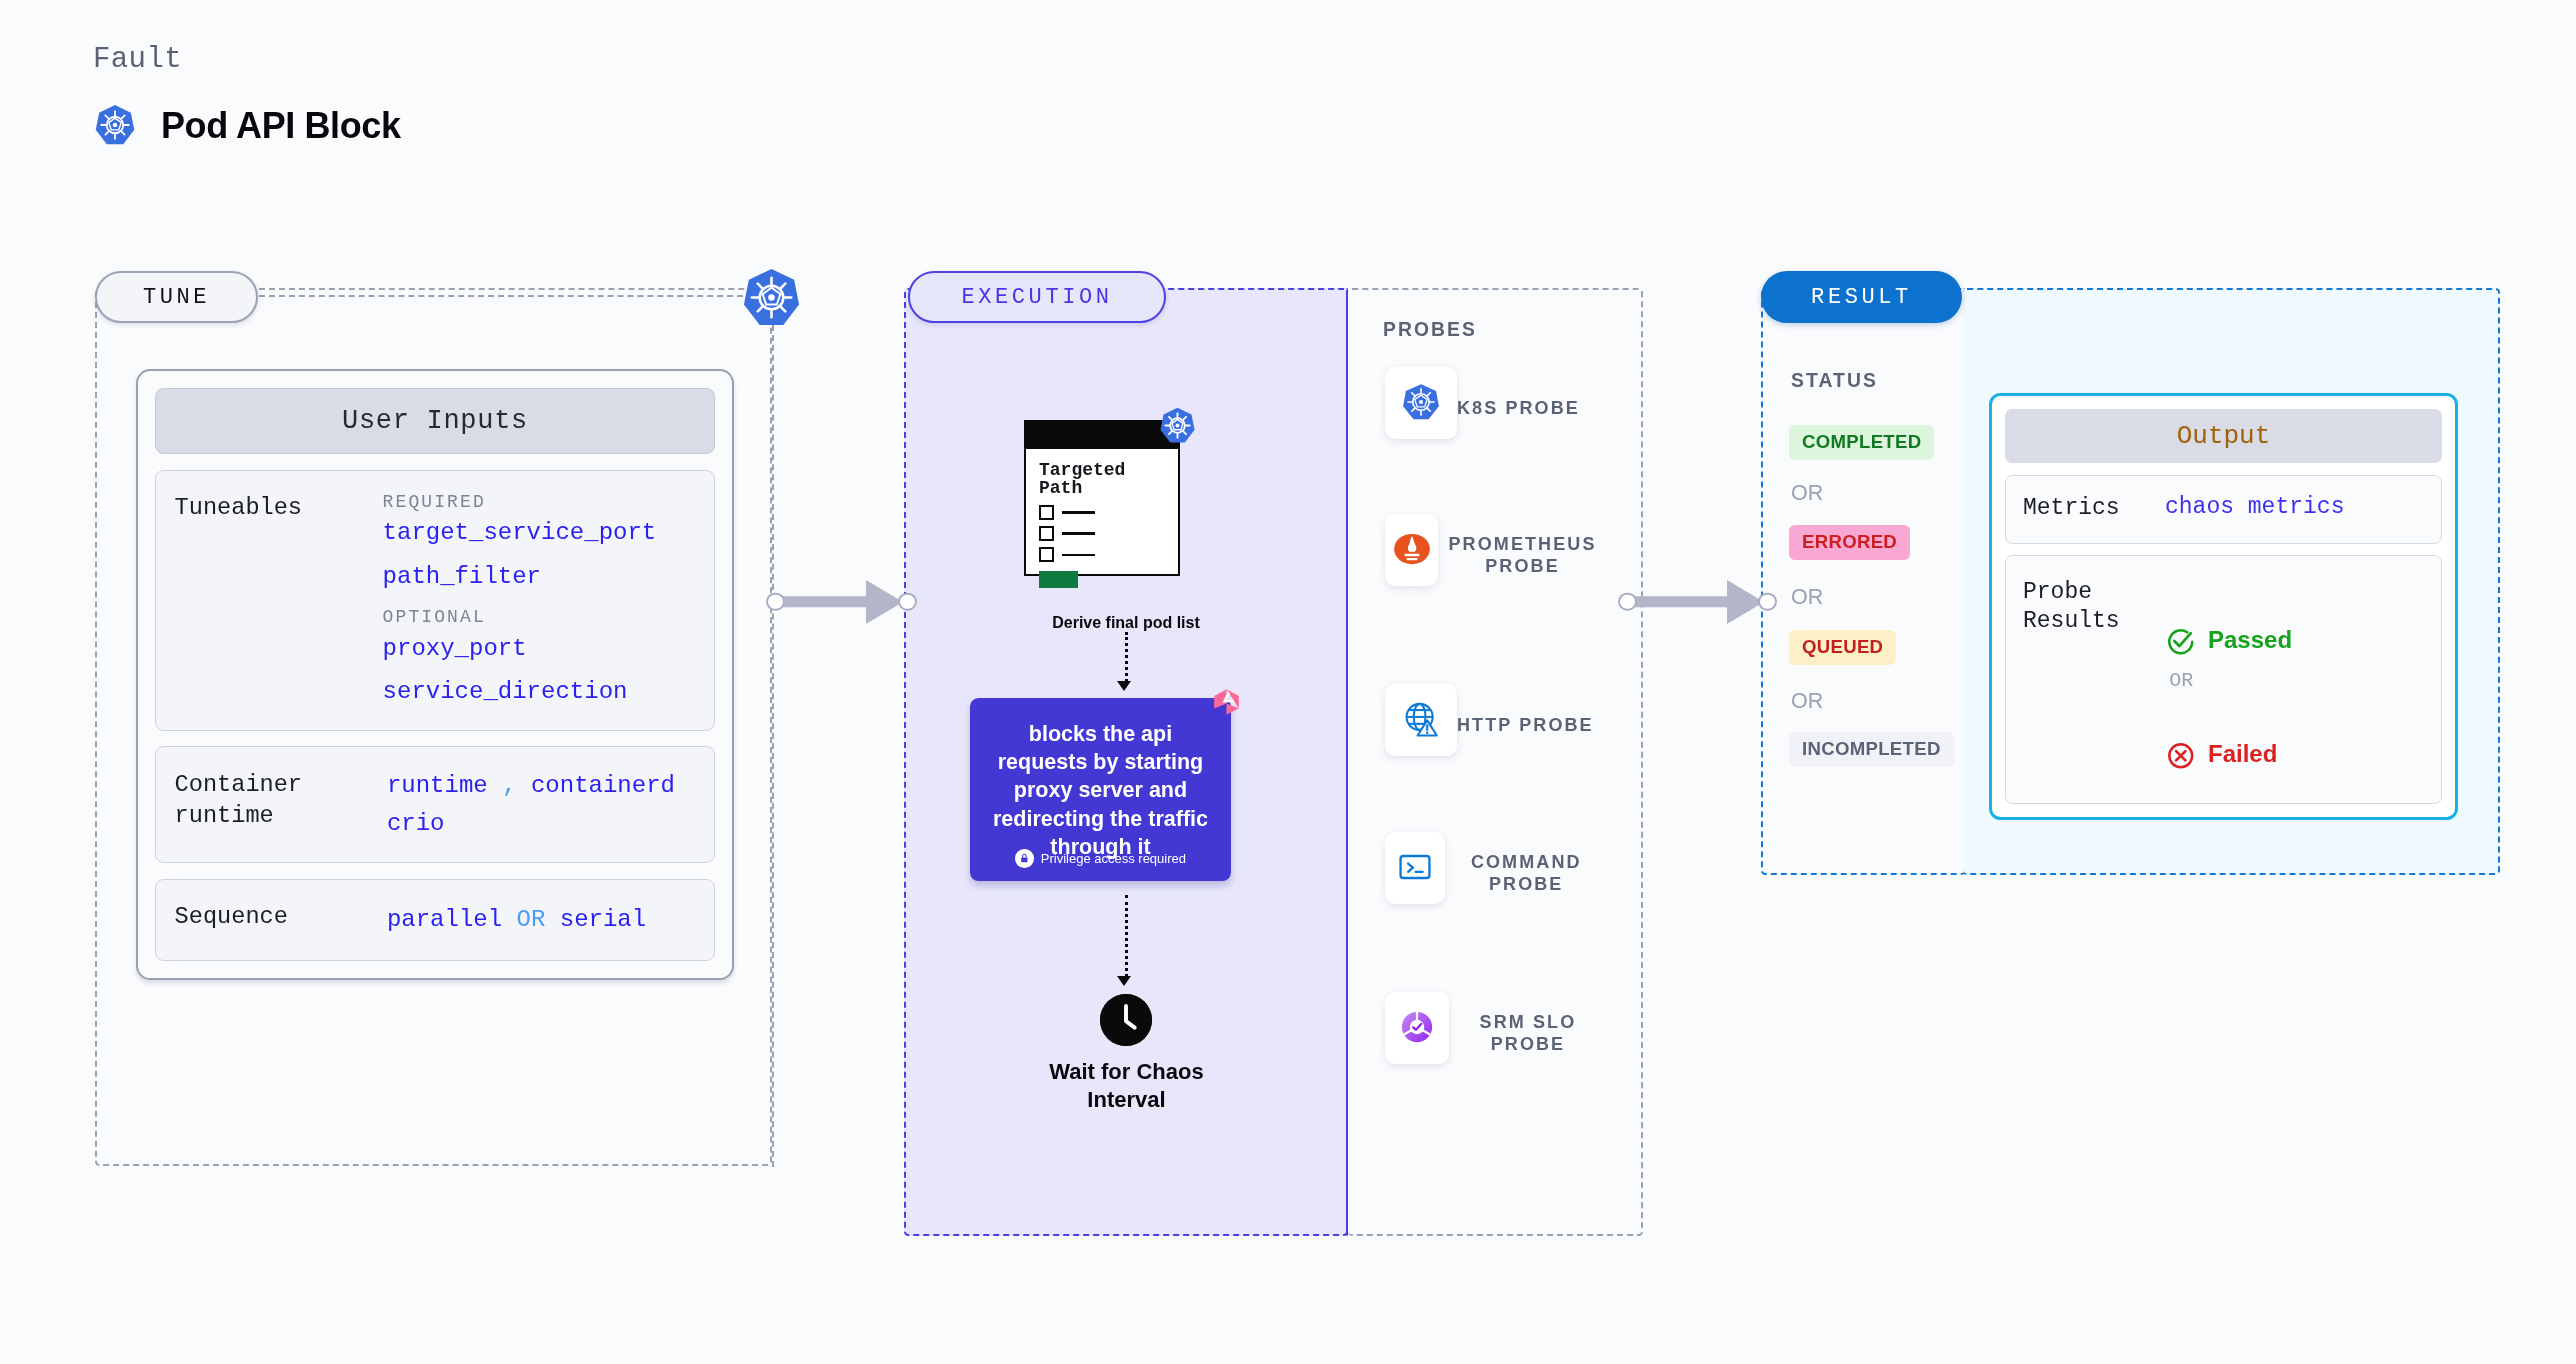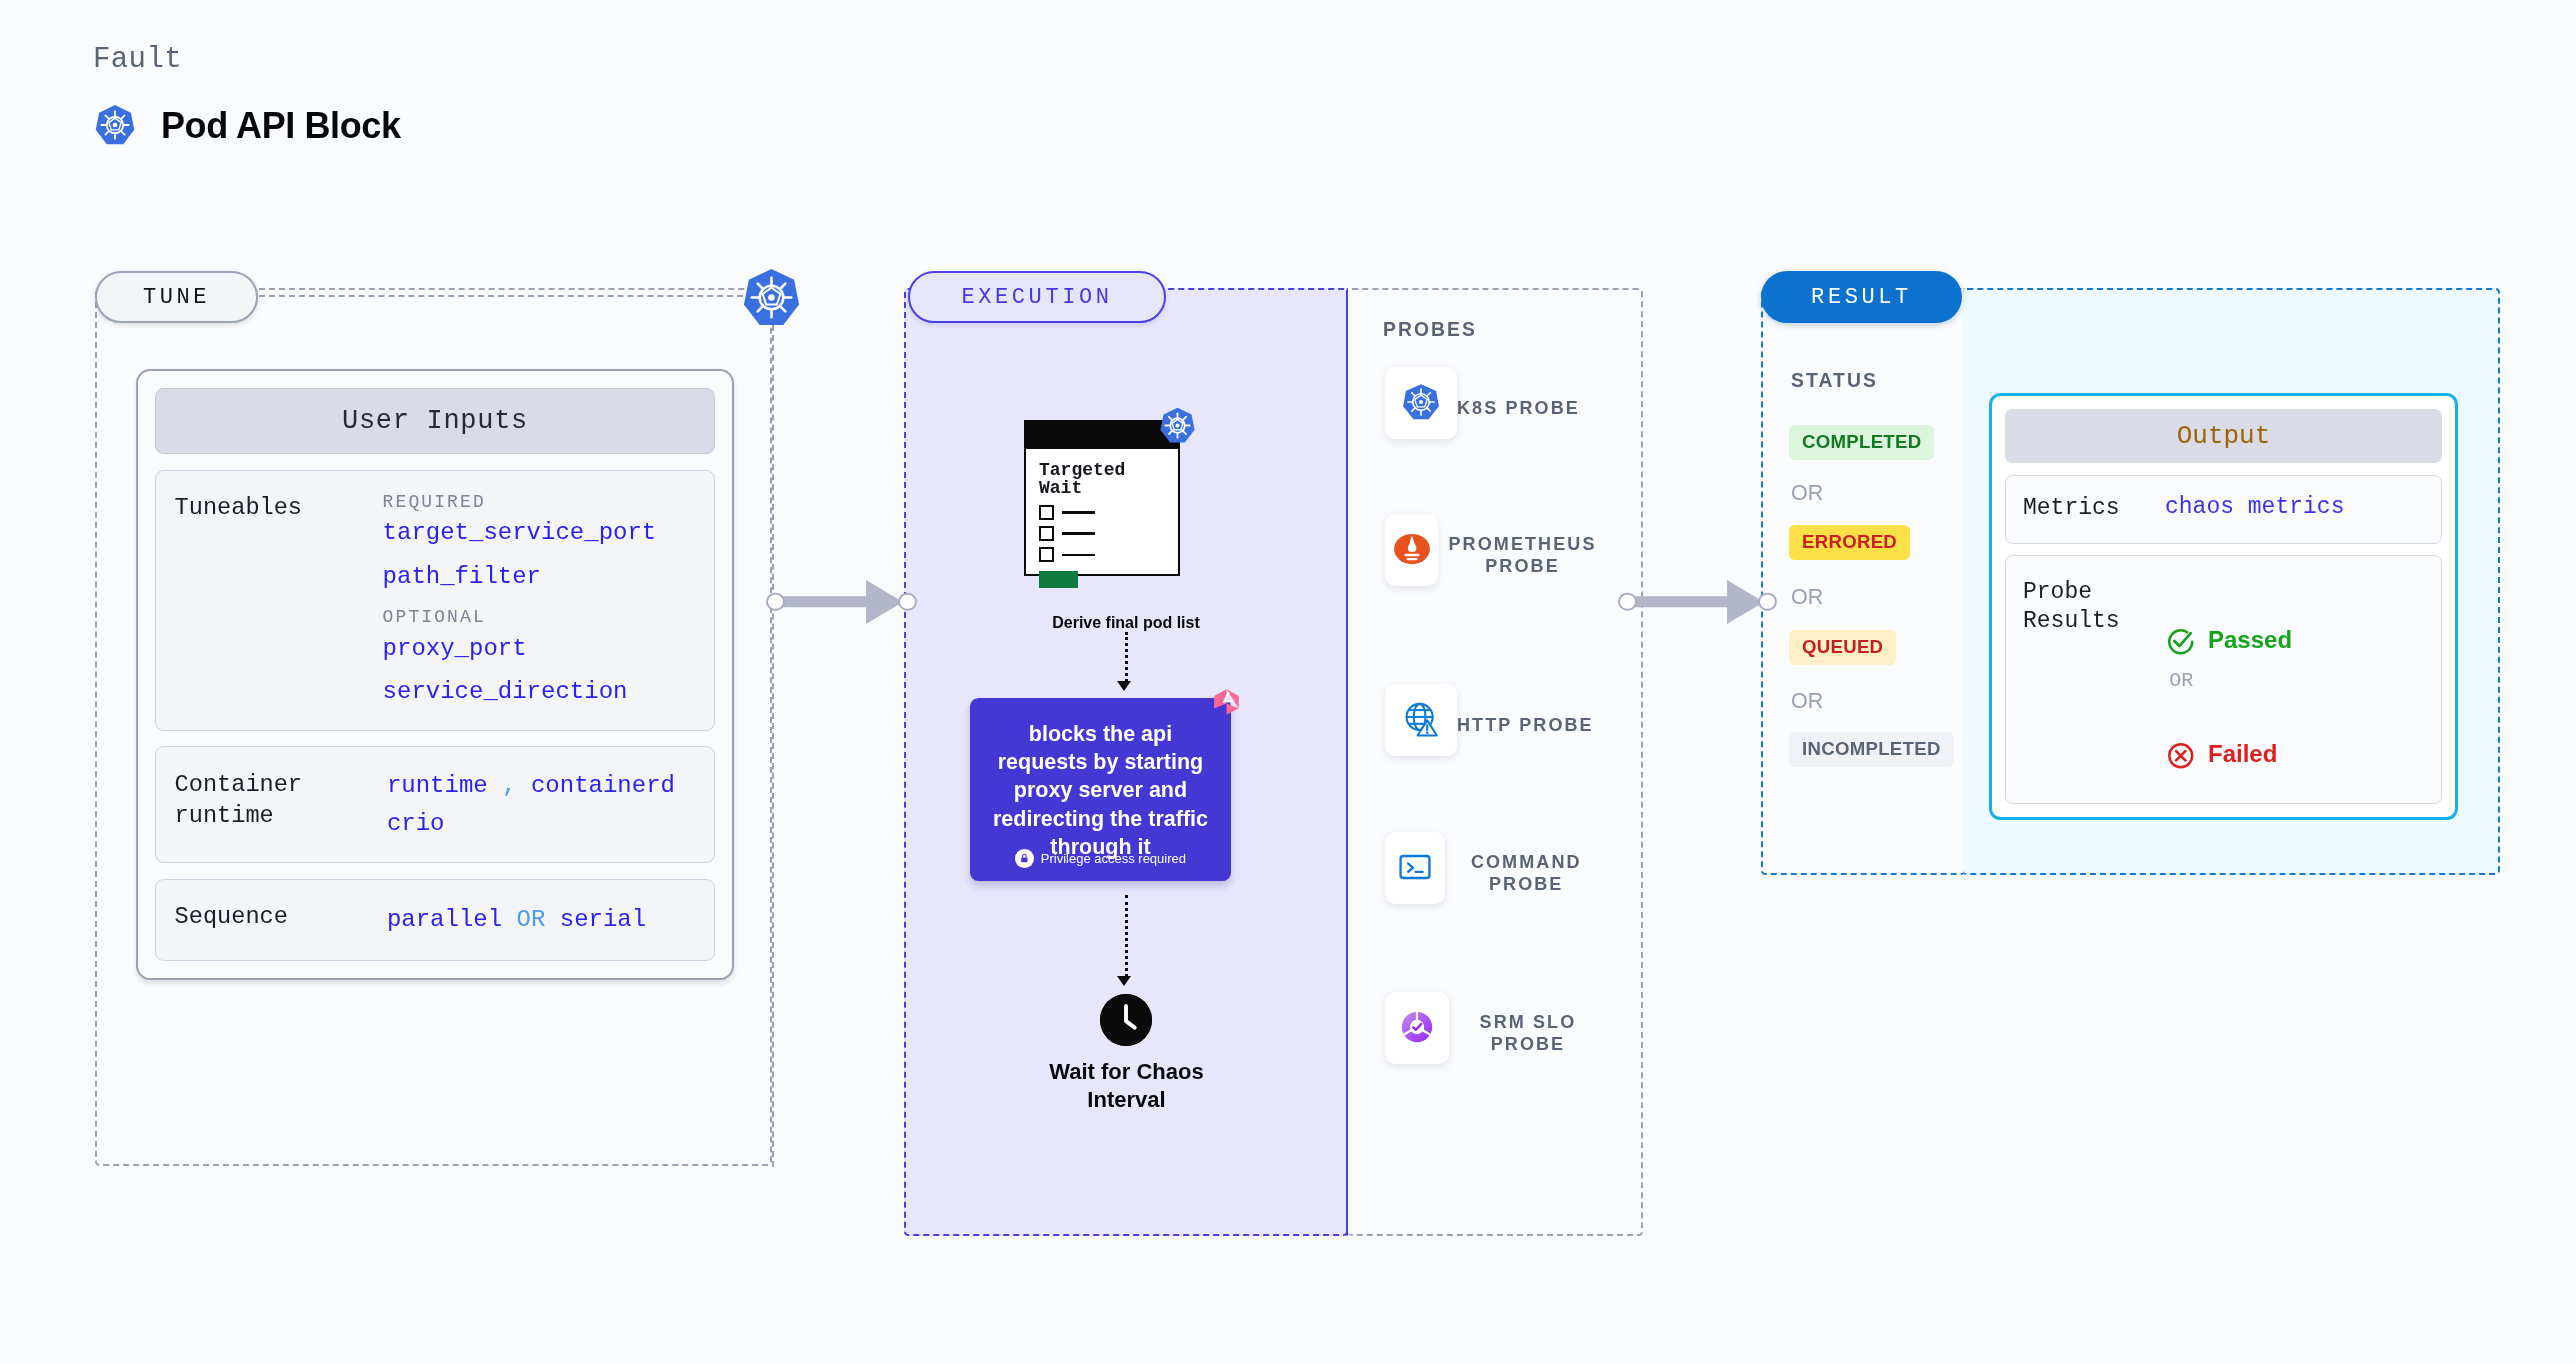--- a/index.html
+++ b/index.html
@@ -246,21 +246,21 @@
     position: absolute; left: 1789px;
     padding: 6.4px 13px; border-radius: 5.7px;
     font-size: 18.6px; font-weight: bold; letter-spacing: 0.3px;
   }
   .status-or {
     position: absolute; left: 1791px;
     font-size: 21.5px; color: #9aa1b1;
   }
   #badge-completed { top: 425px; background: #ddf4dd; color: #0f7a21; }
   #or-1 { top: 481px; }
-  #badge-errored { top: 525px; background: #fde047; color: #cc2020; }
+  #badge-errored { top: 525px; background: #f9a8d4; color: #cc2020; }
   #or-2 { top: 585px; }
   #badge-queued { top: 630px; background: #fdefc6; color: #c22020; }
   #or-3 { top: 689px; }
   #badge-incompleted { top: 732px; background: #f1f2f7; color: #5a6275; }
 
   
   #output-card {
     position: absolute; left: 1989px; top: 393px; width: 469px;
     background: #ffffff; border: 3.6px solid #18b0e8; border-radius: 11.5px;
     padding: 13px;
@@ -401,21 +401,21 @@
   <div class="arrow-node" style="left:132px;"></div>
 </div>
 
 <div id="exec-inner">
   <div id="pods-card-wrap">
     <div id="pods-card">
       <div id="pods-card-bar"></div>
       <div id="pods-card-body">
         <div id="pods-card-title">
           <div>Targeted</div>
-          <div>Wait</div>
+          <div>Path</div>
         </div>
         <div class="pod-row">
           <span class="pod-check"></span>
           <span class="pod-line"></span>
         </div>
         <div class="pod-row">
           <span class="pod-check"></span>
           <span class="pod-line"></span>
         </div>
         <div class="pod-row">

